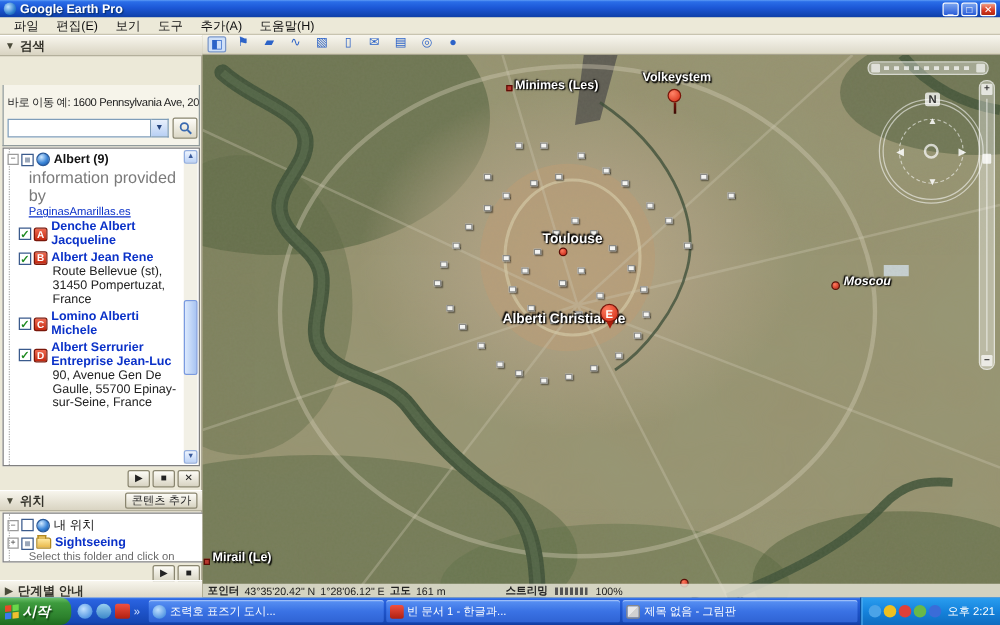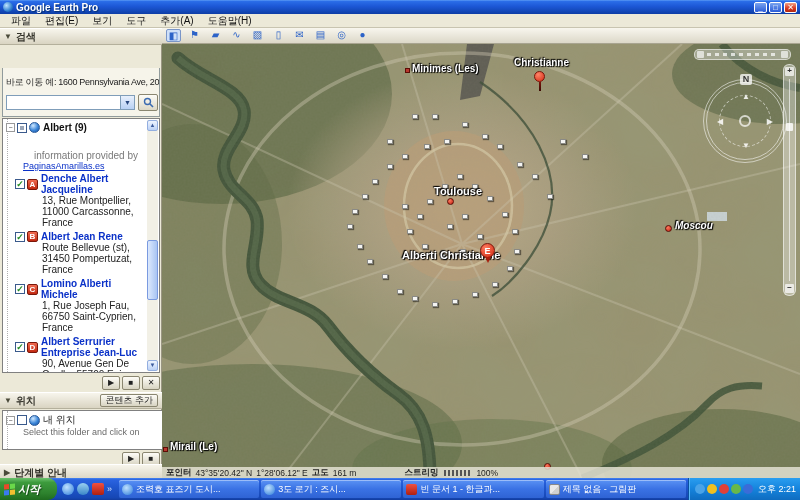--- a/index.html
+++ b/index.html
@@ -55,21 +55,21 @@
   .grp-row { display:flex; align-items:center; margin:1px 0 0 1px; }
   .expander { width:9px; height:9px; border:1px solid #9a9a9a; background:#fff; font-size:7px; line-height:7px;
     text-align:center; color:#444; margin-right:2px; flex:none; }
   .cb { width:10px; height:10px; border:1px solid #3a5a8c; background:#fff; margin-right:2px; flex:none;
     font-size:9px; line-height:8px; text-align:center; color:#1f8a1f; font-weight:bold; }
   .cb.partial::after { content:""; display:block; width:4px; height:4px; margin:2px auto; background:#9aa6b8; }
   .cb.checked::after { content:"✓"; }
   .globe-ic { width:11px; height:11px; border-radius:50%; flex:none; margin-right:3px;
     background:radial-gradient(circle at 35% 30%, #cfe8ff, #3c86d8 55%, #134e9c); border:1px solid #2a5a9a; }
   .grp-title { font-weight:bold; color:#111; white-space:nowrap; }
-  .provider-note { color:#7a7a7a; margin:17px 0 0 18px; font-size:10px;text-align:center; }
+  .provider-note { color:#7a7a7a; margin:1px 0 0 18px; font-size:13px; }
   .provider-link { color:#0a31c8; text-decoration:underline; margin:0 0 2px 18px; font-size:9px; }
 
   .res-item { position:relative; margin:2px 0 3px 10px; }
   .res-head { display:flex; align-items:center; }
   .letter-ic { width:11px; height:11px; flex:none; margin-right:3px; border-radius:2px;
     background:linear-gradient(180deg,#ef6a50,#c22810); border:1px solid #7a170a;
     color:#fff; font-size:8px; font-weight:bold; line-height:10px; text-align:center; }
   .res-name { color:#0a31c8; font-weight:bold; white-space:normal; line-height:11px; }
   .res-addr { color:#222; margin-left:27px; line-height:11px; }
 
@@ -253,39 +253,37 @@
         <div class="provider-note">information provided by</div>
         <div class="provider-link">PaginasAmarillas.es</div>
         <div>
 
             <div class="res-item">
               <div class="res-head">
                 <span class="cb checked"></span>
                 <span class="letter-ic">A</span>
                 <span class="res-name">Denche Albert Jacqueline</span>
               </div>
-              <div class="res-addr">13, Rue Montpellier, 11000 Carcassonne, France</div>
             </div>
 
             <div class="res-item">
               <div class="res-head">
                 <span class="cb checked"></span>
                 <span class="letter-ic">B</span>
                 <span class="res-name">Albert Jean Rene</span>
               </div>
               <div class="res-addr">Route Bellevue (st), 31450 Pompertuzat, France</div>
             </div>
 
             <div class="res-item">
               <div class="res-head">
                 <span class="cb checked"></span>
                 <span class="letter-ic">C</span>
                 <span class="res-name">Lomino Alberti Michele</span>
               </div>
-              <div class="res-addr">1, Rue Joseph Fau, 66750 Saint-Cyprien, France</div>
             </div>
 
             <div class="res-item">
               <div class="res-head">
                 <span class="cb checked"></span>
                 <span class="letter-ic">D</span>
                 <span class="res-name">Albert Serrurier Entreprise Jean-Luc</span>
               </div>
               <div class="res-addr">90, Avenue Gen De Gaulle, 55700 Epinay-sur-Seine, France</div>
             </div>
@@ -312,20 +310,26 @@
       </span>
       <span class="addcontent-btn">콘텐츠 추가</span>
     </div>
     <div class="places-body">
       <div class="tree-guides"></div>
       <div class="pl-row">
         <span class="expander">−</span>
         <span class="cb"></span>
         <span class="globe-ic"></span>
         <span class="pl-name">내 위치</span>
+      </div>
+      <div class="pl-row">
+        <span class="expander">+</span>
+        <span class="cb partial"></span>
+        <span class="folder-ic"></span>
+        <span class="pl-name folder">Sightseeing</span>
       </div>
       <div class="pl-desc">Select this folder and click on</div>
 
       <div class="sb">
         <span class="sb-btn sb-up">▲</span>
         <span class="sb-thumb" style="top:12px;height:10px;"></span>
         <span class="sb-btn sb-dn">▼</span>
       </div>
     </div>
     <div class="play-row">
@@ -447,21 +451,21 @@
         <div class="bldg" style="left: 225px; top: 95px;"></div>
         <div class="bldg" style="left: 370px; top: 130px;"></div>
         <div class="bldg" style="left: 385px; top: 150px;"></div>
         <div class="bldg" style="left: 398px; top: 95px;"></div>
         <div class="bldg" style="left: 420px; top: 110px;"></div>
       </div>
 
     <span class="sqdot" style="left:243px;top:24px;"></span>
     <span class="map-label" style="left:250px;top:19px;">Minimes (Les)</span>
 
-    <span class="map-label" style="left:352px;top:13px;">Christianne</span>
+    <span class="map-label" style="left:352px;top:13px;">Volkeystem</span>
     <span class="pushpin" style="left:372px;top:27px;"></span>
 
     <span class="map-label big" style="left:272px;top:141px;">Toulouse</span>
     <span class="dot" style="left:285px;top:154px;"></span>
 
     <span class="dot" style="left:503px;top:181px;"></span>
     <span class="map-label" style="left:513px;top:176px;font-style:italic;">Moscou</span>
 
     <span class="map-label big" style="left:240px;top:205px;">Alberti Christianne</span>
     <span class="balloon" style="left:318px;top:199px;">E</span>
@@ -522,24 +526,20 @@
       <span class="ql-ic ic-hwp"></span>
       <span class="ql-more">»</span>
     </div>
     <div class="taskwins">
 
         <div class="taskwin">
           <span class="twic ic-ie"></span>
           <span>조력호 표즈기 도시...</span>
         </div>
 
-        <div class="taskwin">
-          <span class="twic ic-ie"></span>
-          <span>3도 로기 : 즈시...</span>
-        </div>
 
 
         <div class="taskwin">
           <span class="twic ic-hwp"></span>
           <span>빈 문서 1 - 한글과...</span>
         </div>
 
 
         <div class="taskwin">
           <span class="twic ic-paint"></span>

